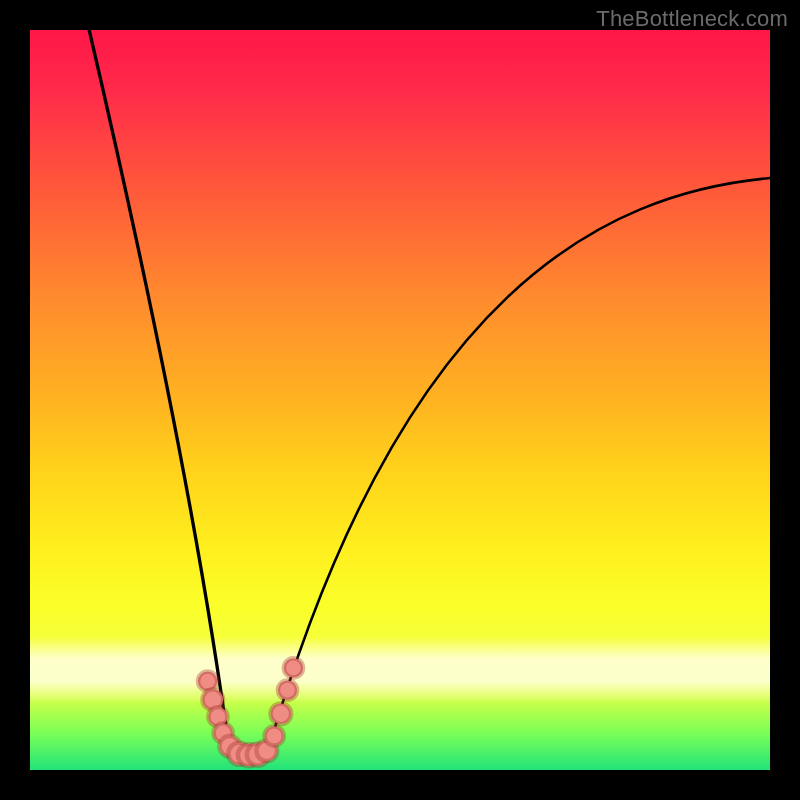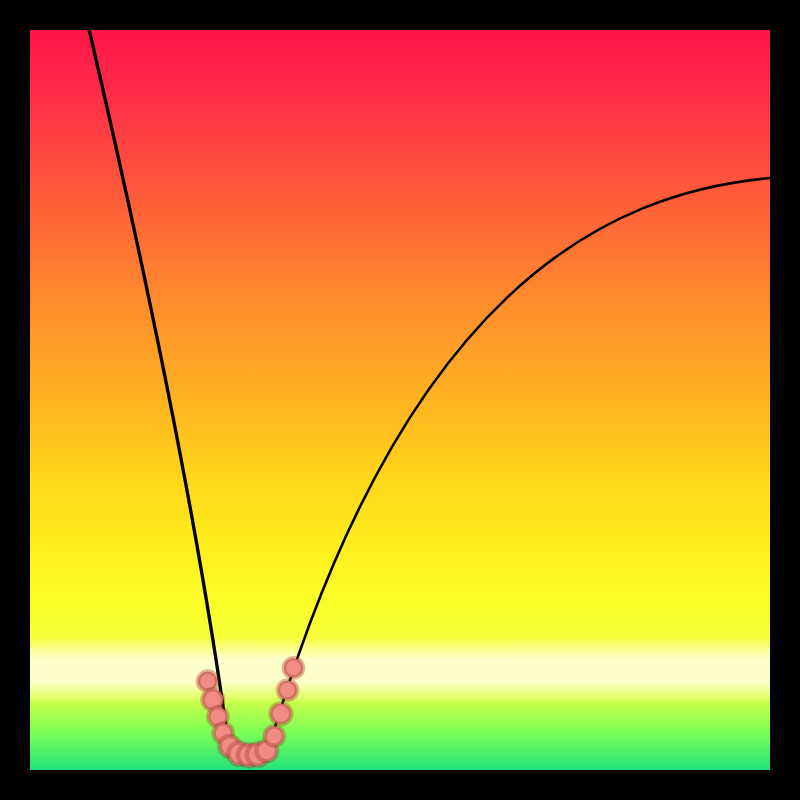--- a/index.html
+++ b/index.html
@@ -75,20 +75,21 @@
   .curve {
     fill: none;
     stroke: #000;
     stroke-linecap: round;
   }
 </style>
 </head>
 <body>
 
 <div class="frame">
+  <div class="watermark">TheBottleneck.com</div>
 
   <div class="plot-area">
     <div class="gradient-bg"></div>
 
     <svg class="svg-layer" viewBox="0 0 100 100" preserveAspectRatio="none">
 
       <path id="curve-left" class="curve" stroke-width="0.45" d="M 8 0 Q 22 60 27 98"></path>
 
       <path id="curve-valley" class="curve" stroke-width="0.45" d="M 27 98 Q 29.5 98.6 32 98"></path>
 

